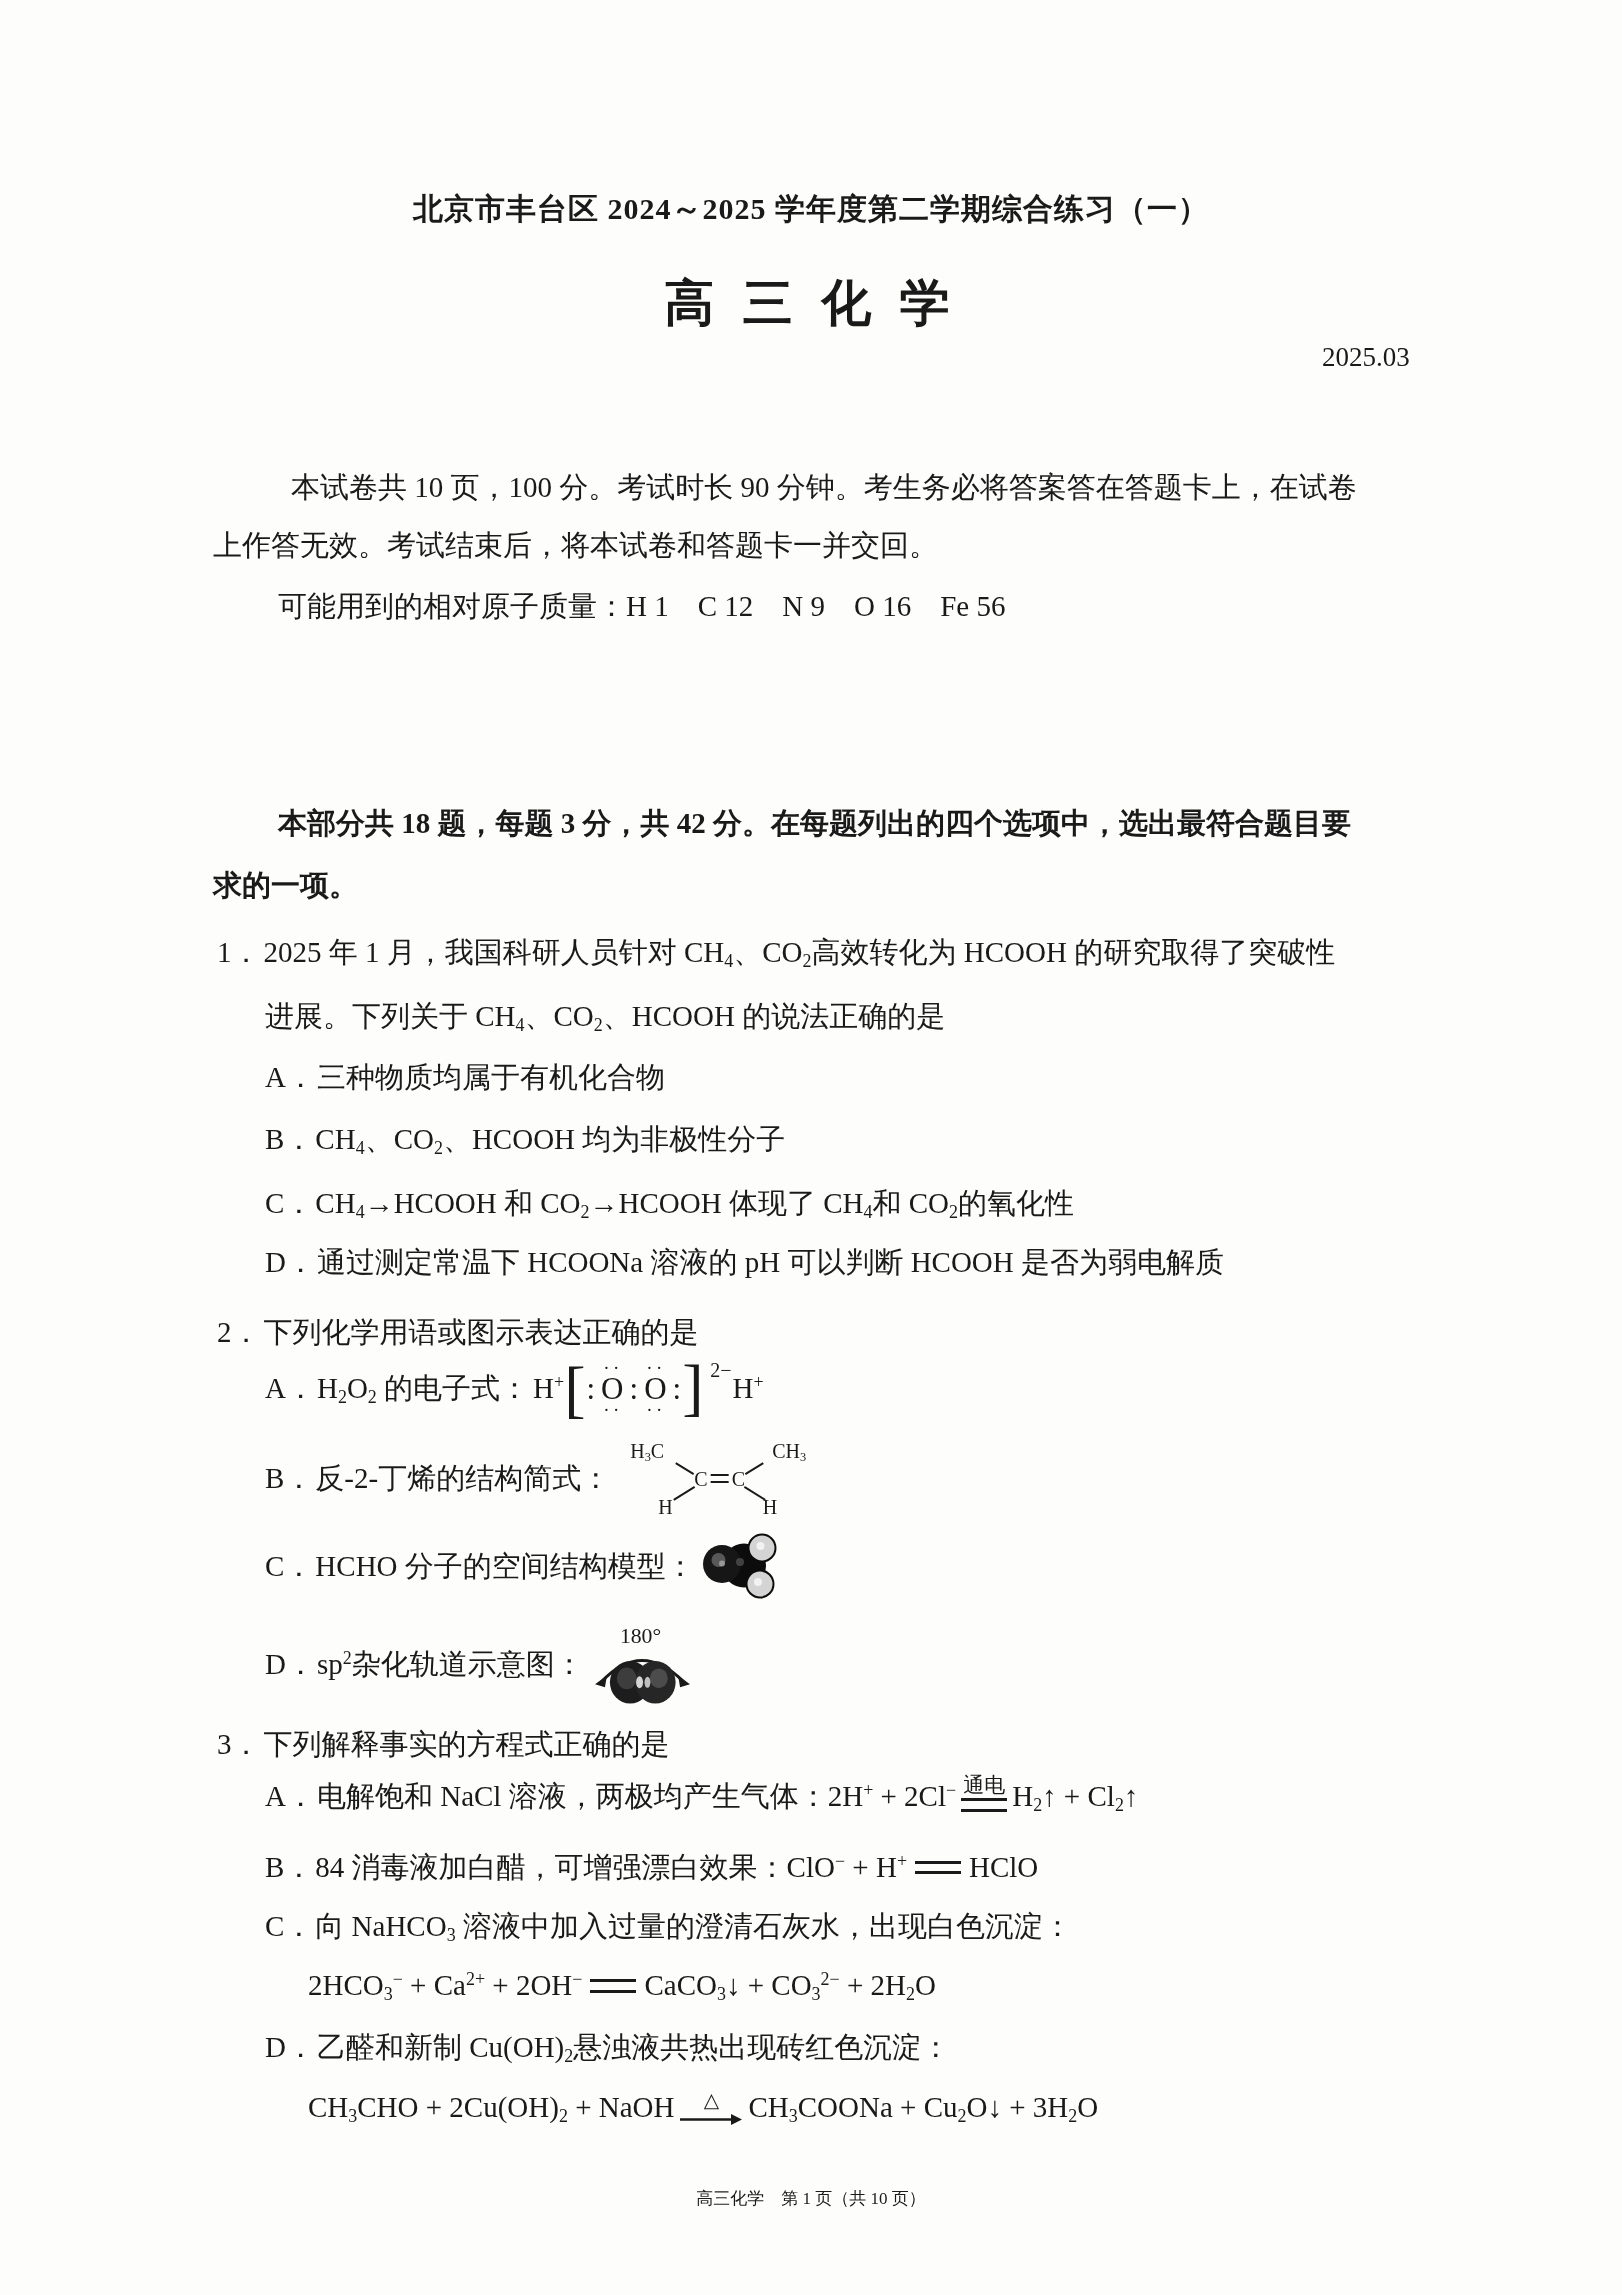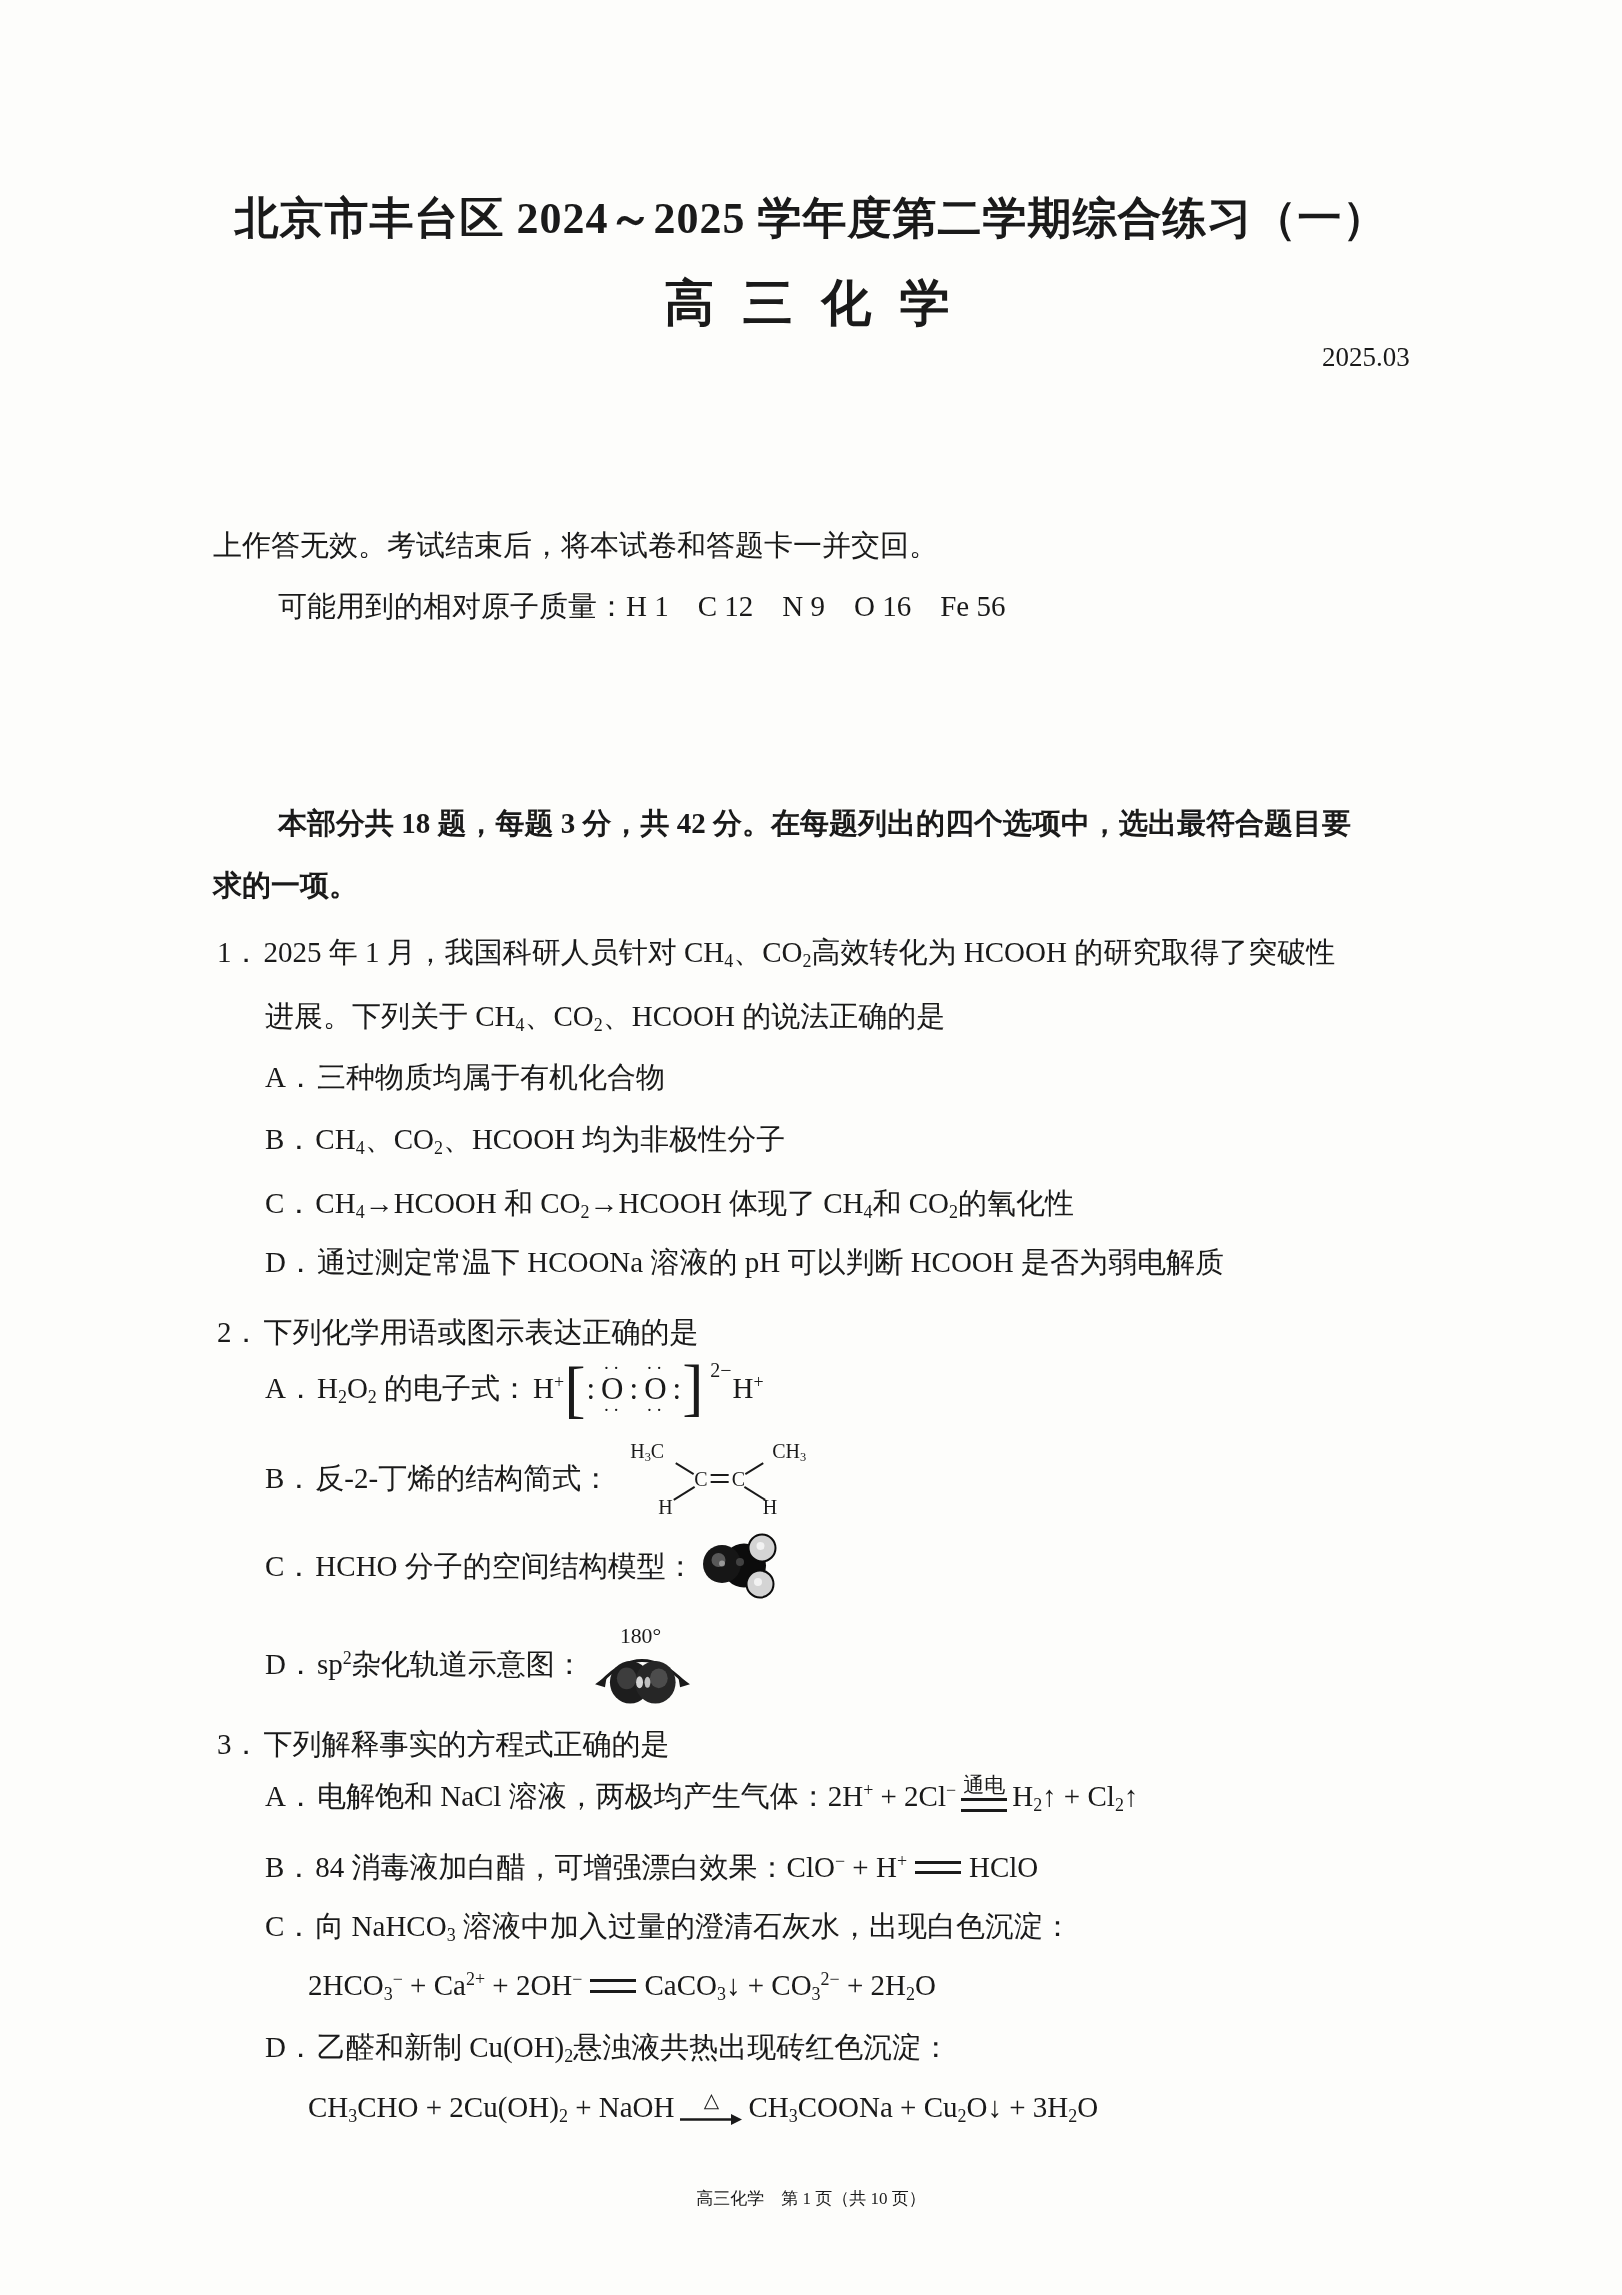--- a/index.html
+++ b/index.html
@@ -3,21 +3,21 @@
 <meta charset="utf-8">
 <style>
   html,body{margin:0;padding:0;background:#d9d9d9;}
   .page{
     position:relative;width:1622px;height:2295px;background:#fdfdfb;
     font-family:"Liberation Serif","DejaVu Serif",serif;color:#1a1a1a;overflow:hidden;
   }
   .abs{position:absolute;white-space:nowrap;}
   .bl{font-size:29px;line-height:1.15;}
   .bold{font-weight:700;}
-  .t1{top:189px;left:0;width:100%;text-align:center;font-size:44px;font-weight:700;letter-spacing:1px;}
+  .t1{top:189px;left:0;width:100%;text-align:center;font-size:30px;font-weight:700;letter-spacing:1px;}
   .t2{top:270px;left:0;width:100%;text-align:center;font-size:50px;font-weight:700;letter-spacing:8px;}
   .date{top:342px;left:1322px;font-size:27px;}
   .pt{top:702px;left:0;width:100%;text-align:center;font-size:40px;font-weight:700;}
   .footer{top:2187px;left:0;width:100%;text-align:center;font-size:17px;}
   .qnum{margin-right:3px;}
   .olabel{margin-right:2px;}
   .row{position:absolute;display:flex;align-items:center;white-space:nowrap;font-size:29px;line-height:1.15;}
   sub{font-size:.62em;vertical-align:-0.28em;line-height:0;}
   sup{font-size:.62em;vertical-align:0.55em;line-height:0;}
 
@@ -62,20 +62,21 @@
 </style>
 </head>
 <body>
 
 <div class="page">
 
   <div class="abs t1">北京市丰台区 2024～2025 学年度第二学期综合练习（一）</div>
   <div class="abs t2">高 三 化 学</div>
   <div class="abs date">2025.03</div>
 
+  <div class="abs bl" style="left:291px;top:471px">本试卷共 10 页，100 分。考试时长 90 分钟。考生务必将答案答在答题卡上，在试卷</div>
   <div class="abs bl" style="left:213px;top:529px">上作答无效。考试结束后，将本试卷和答题卡一并交回。</div>
   <div class="abs bl" style="left:278px;top:590px">可能用到的相对原子质量：H 1　C 12　N 9　O 16　Fe 56</div>
 
   <div class="abs bl bold" style="left:278px;top:807px">本部分共 18 题，每题 3 分，共 42 分。在每题列出的四个选项中，选出最符合题目要</div>
   <div class="abs bl bold" style="left:213px;top:869px">求的一项。</div>
 
   <div class="abs bl" style="left:217px;top:936px"><span class="qnum">1．</span><span>2025 年 1 月，我国科研人员针对 CH<sub>4</sub>、CO<sub>2</sub>高效转化为 HCOOH 的研究取得了突破性</span></div>
   <div class="abs bl" style="left:265px;top:1000px">进展。下列关于 CH<sub>4</sub>、CO<sub>2</sub>、HCOOH 的说法正确的是</div>
   <div class="abs bl" style="left:265px;top:1061px"><span class="olabel">A．</span><span>三种物质均属于有机化合物</span></div>
   <div class="abs bl" style="left:265px;top:1123px"><span class="olabel">B．</span><span>CH<sub>4</sub>、CO<sub>2</sub>、HCOOH 均为非极性分子</span></div>

